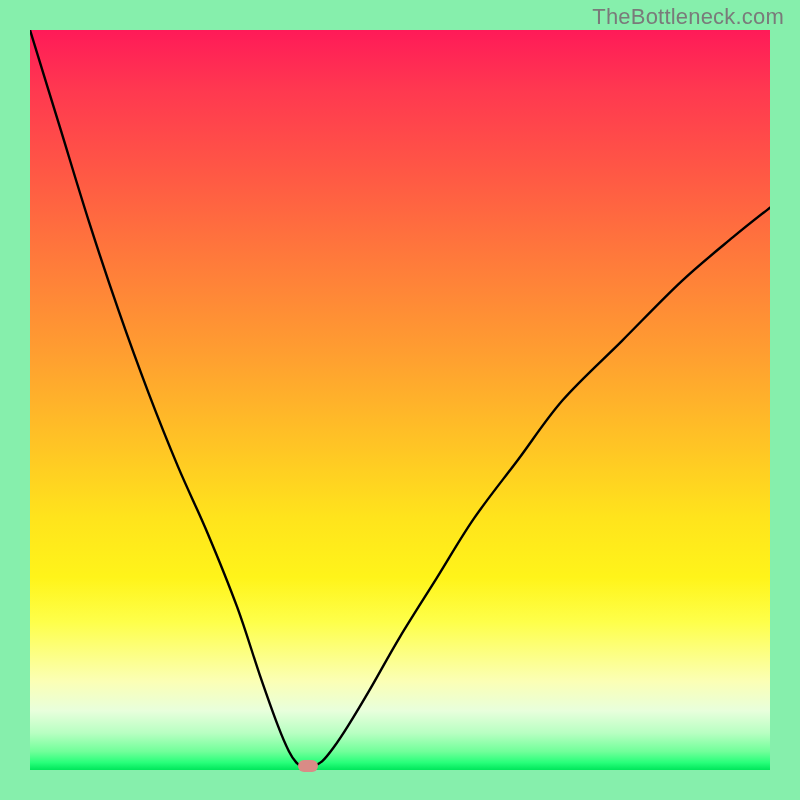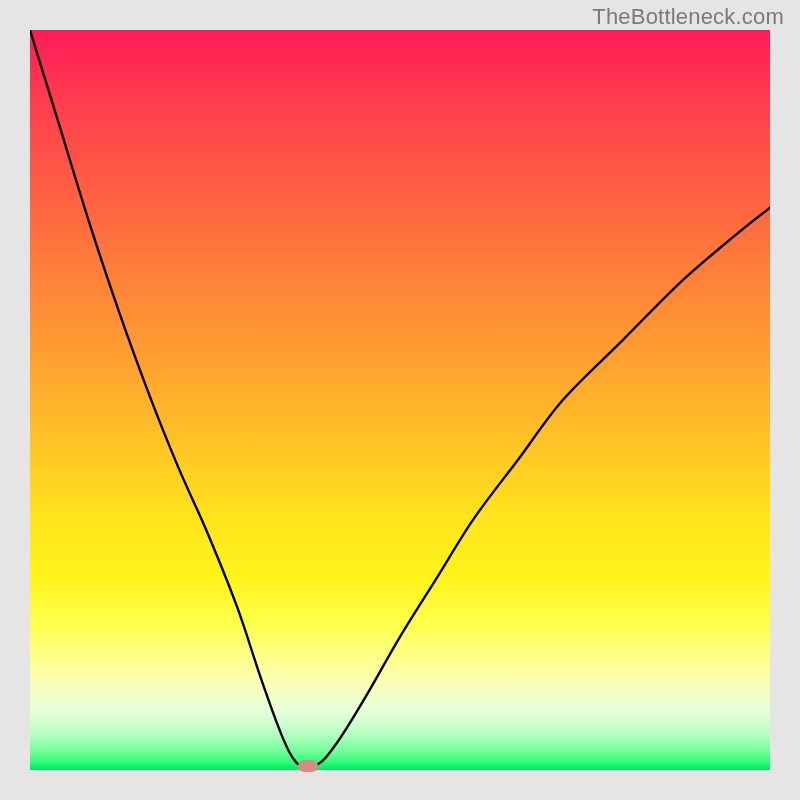--- a/index.html
+++ b/index.html
@@ -8,21 +8,21 @@
     width: 800px;
     height: 800px;
     overflow: hidden;
     background: #000;
     font-family: Arial, Helvetica, sans-serif;
   }
   .frame {
     position: relative;
     width: 800px;
     height: 800px;
-    background: #e5e5e5;
+    background: #86efac;
   }
   .plot-area {
     position: absolute;
     left: 30px;
     top: 30px;
     width: 740px;
     height: 740px;
     
     background: linear-gradient(
       to bottom,

